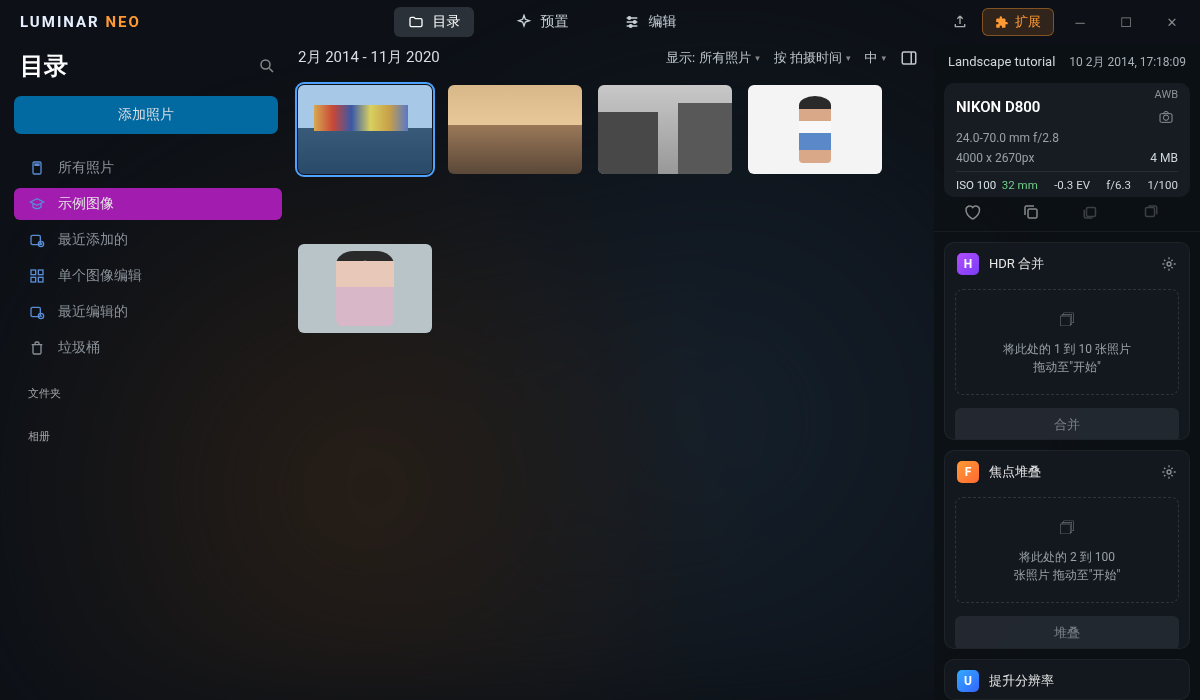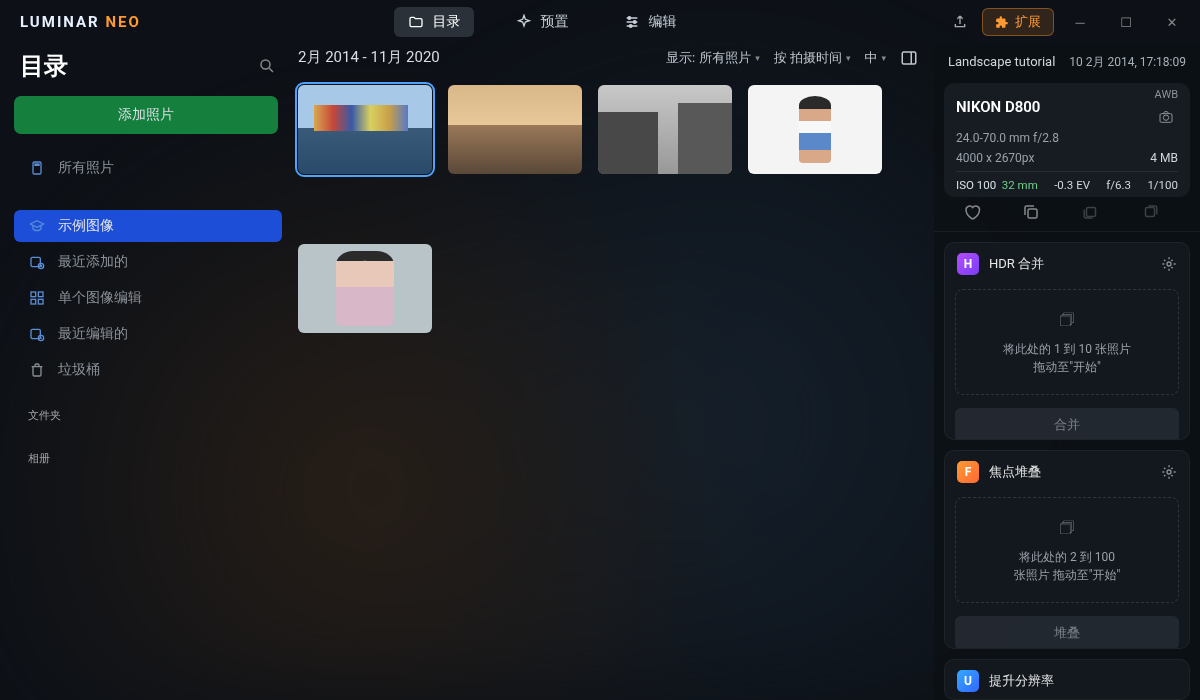--- a/index.html
+++ b/index.html
@@ -18,23 +18,23 @@
 .ext-btn { display:flex; align-items:center; gap:6px; background:rgba(255,153,51,0.15); border:1px solid rgba(255,153,51,0.4); color:#ff9933; padding:4px 12px; border-radius:6px; font-size:13px; cursor:pointer; }
 .win-btn { width:40px; height:28px; display:flex; align-items:center; justify-content:center; color:#888; cursor:pointer; font-size:13px;}
 .share-btn { width:32px; height:28px; display:flex; align-items:center; justify-content:center; color:#aaa; cursor:pointer; }
 
 
 .body { flex:1; display:flex; overflow:hidden; }
 .sidebar { width:290px; padding:4px 8px 0 14px; display:flex; flex-direction:column; gap:4px; }
 .sb-head { display:flex; align-items:center; justify-content:space-between; padding:2px 6px 10px 6px; }
 .sb-title { font-size:24px; font-weight:700; color:#fff; }
 .sb-search { color:#888; cursor:pointer; }
-.add-btn { margin:0 4px 14px 0; background:#15803d; border:none; color:#d8dee4; padding:10px 0; border-radius:7px; font-size:14px; cursor:pointer; text-align:center; }
+.add-btn { margin:0 4px 14px 0; background:#0369a1; border:none; color:#d8dee4; padding:10px 0; border-radius:7px; font-size:14px; cursor:pointer; text-align:center; }
 .nav-item { display:flex; align-items:center; gap:12px; padding:7px 14px; border-radius:6px; font-size:14px; color:#8a9199; cursor:pointer; }
-.nav-item.active { background:#1d4ed8; color:#e6e6e6;margin-top:22px; }
+.nav-item.active { background:#a21caf; color:#e6e6e6; }
 .nav-icon { width:18px; height:18px; display:flex; align-items:center; justify-content:center; color:#5a8dd6; }
 .nav-trash .nav-icon { color:#8a9199; }
 .sb-section { font-size:11px; color:#a3a3a3; padding:18px 14px 6px 14px; }
 
 
 .main { flex:1; display:flex; flex-direction:column; overflow:hidden; }
 .toolbar { display:flex; align-items:center; padding:4px 16px 10px 8px; font-size:13px; color:#bfc6cd; gap:26px; }
 .date-range { font-size:15px; color:#d8dee4; }
 .toolbar-right { margin-left:auto; display:flex; align-items:center; gap:14px; }
 .tb-drop { display:flex; align-items:center; gap:4px; cursor:pointer; color:#bfc6cd; }

